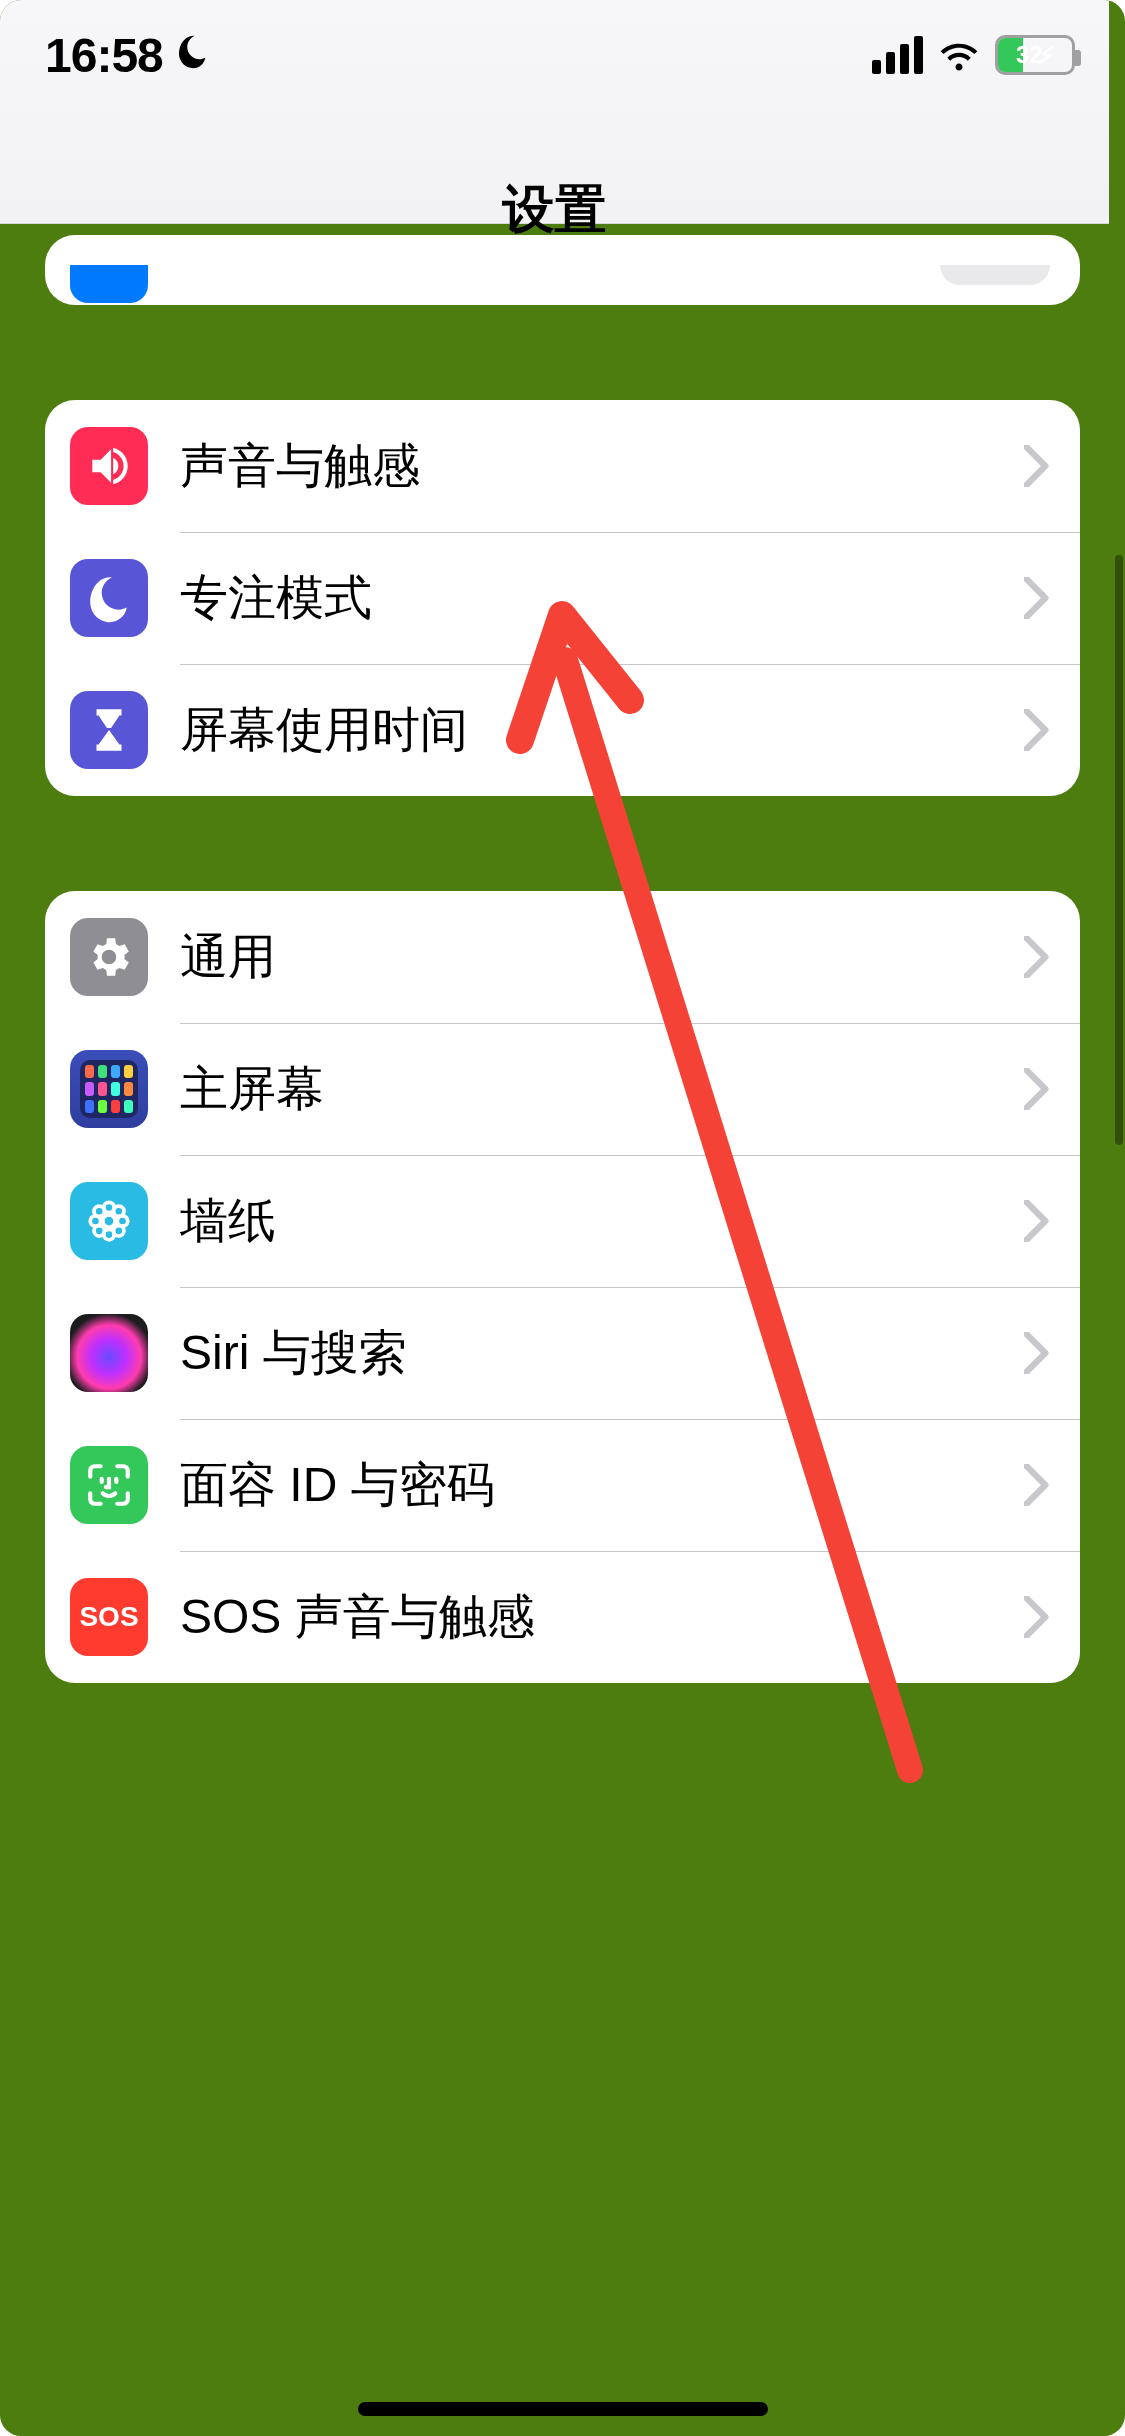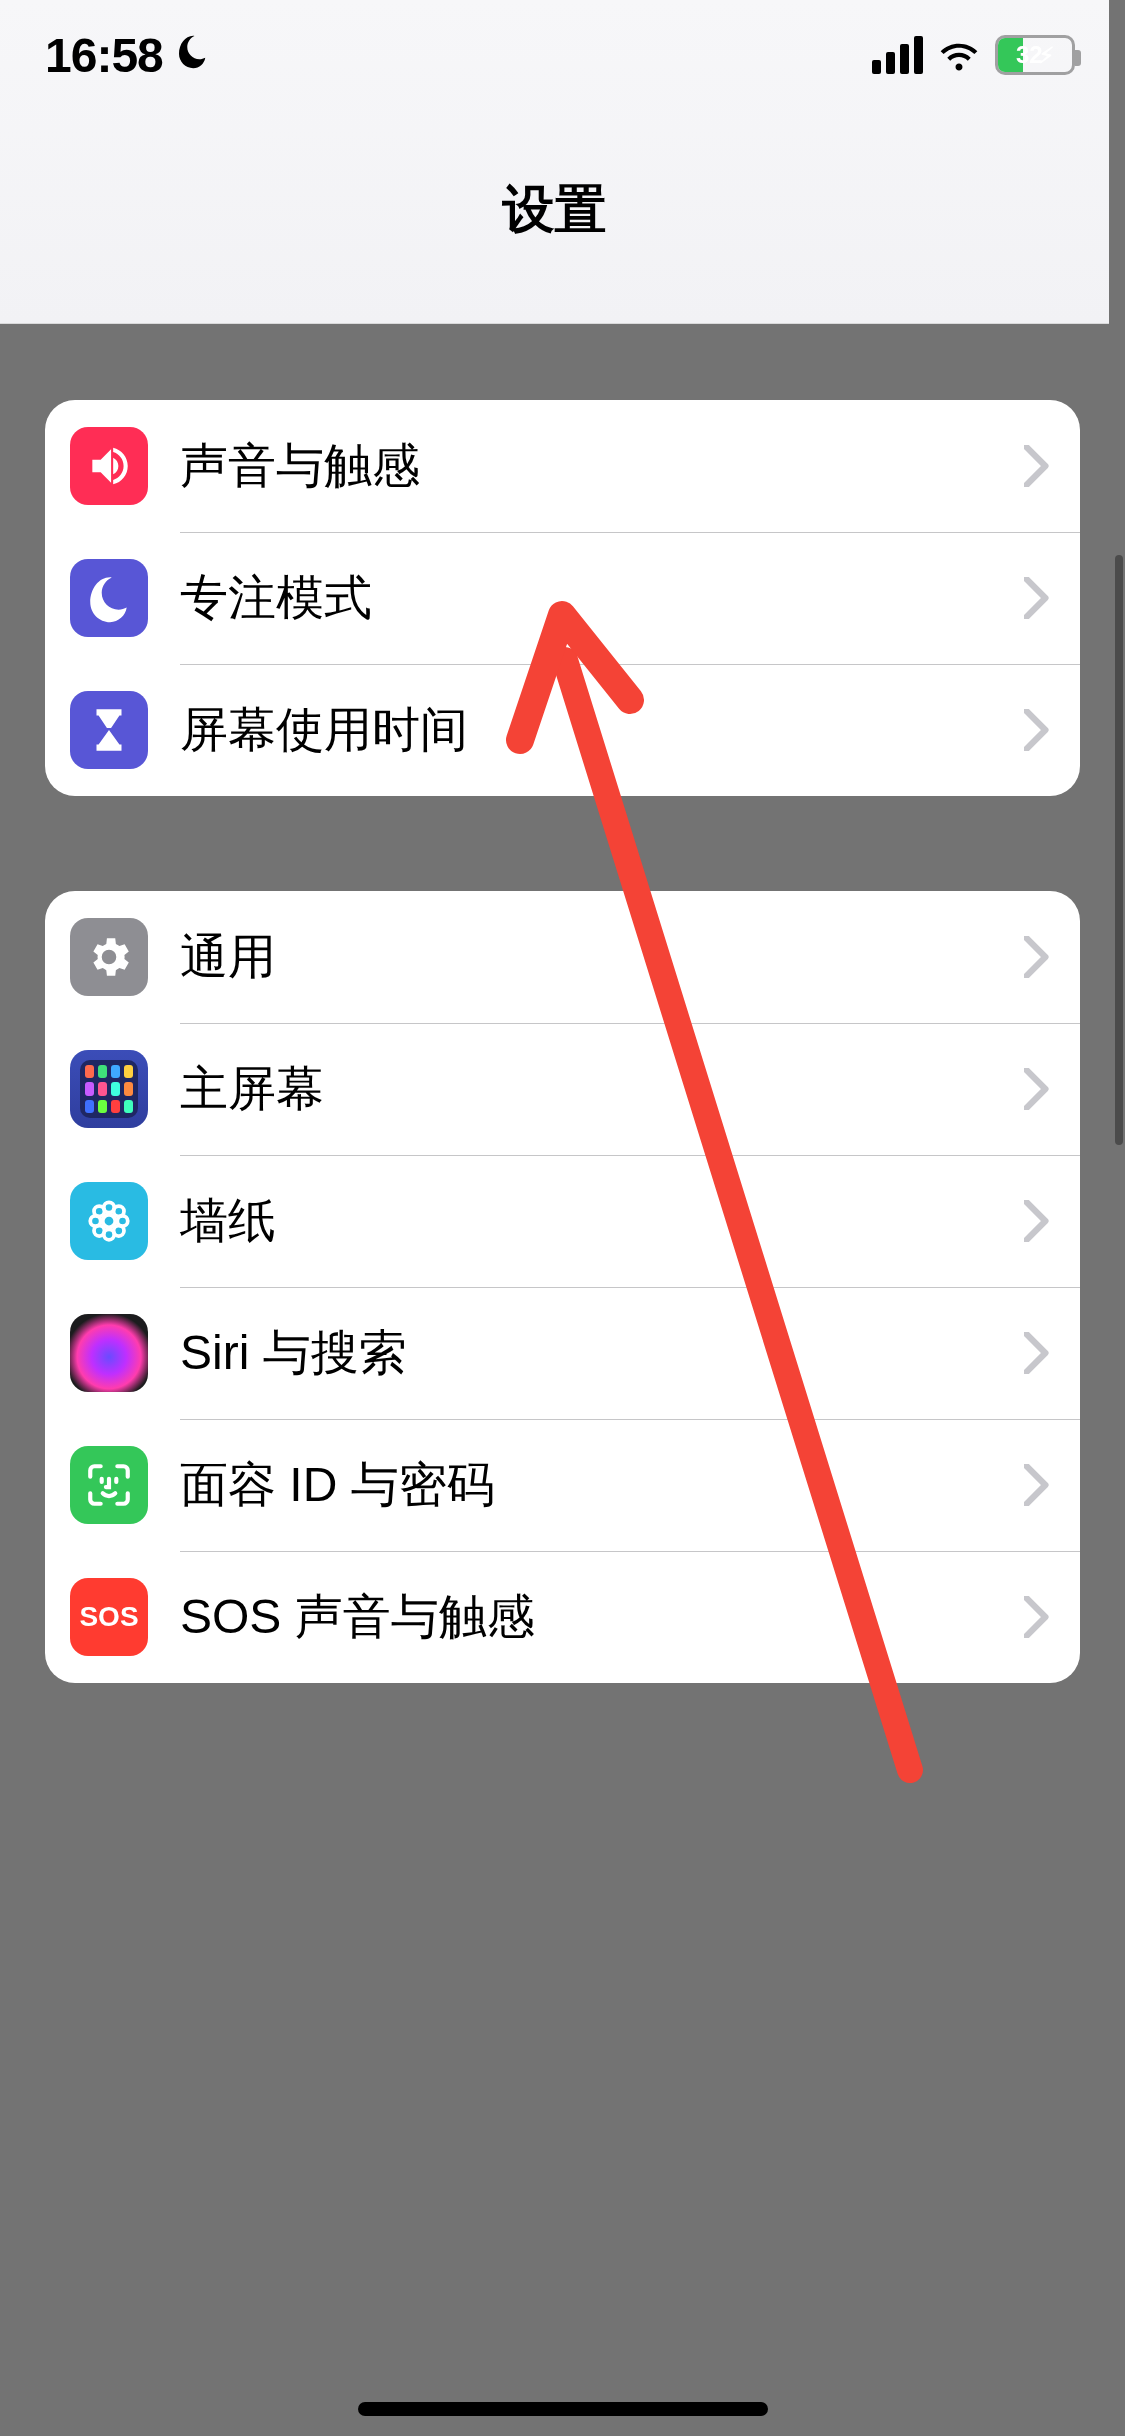--- a/index.html
+++ b/index.html
@@ -1,36 +1,36 @@
 <!DOCTYPE html>
 <html><head>
 <meta charset="utf-8">
 <style>
   * { margin:0; padding:0; box-sizing:border-box; -webkit-font-smoothing:antialiased; }
   html,body { width:1125px; height:2436px; background:#fff; font-family:-apple-system,"SF Pro Text","Helvetica Neue","PingFang SC",sans-serif; }
-  .screen { width:1125px; height:2436px; background:#737373; position:relative; overflow:hidden; }
+  .screen { width:1125px; height:2436px; background:#4d7c0f; position:relative; overflow:hidden;border-radius:21px; }
 
   
   .status-bar { position:absolute; top:0; left:0; right:0; height:110px; display:flex; align-items:center; justify-content:space-between; padding:0 50px 0 45px; color:#000; z-index:20; }
   .status-left { display:flex; align-items:center; gap:10px; font-size:48px; font-weight:600; letter-spacing:-1px; }
   .status-right { display:flex; align-items:center; gap:14px; }
   .moon-icon svg { width:40px; height:40px; }
   .signal-bars { display:flex; align-items:flex-end; gap:5px; }
   .signal-bars span { width:9px; background:#000; border-radius:2px; }
   .signal-bars span:nth-child(1){height:14px;} .signal-bars span:nth-child(2){height:22px;}
   .signal-bars span:nth-child(3){height:30px;} .signal-bars span:nth-child(4){height:38px;}
   .wifi-icon svg { width:44px; height:44px; display:block; }
   .battery-pill { width:80px; height:40px; border:3px solid rgba(0,0,0,.35); border-radius:10px; position:relative; display:flex; align-items:center; }
   .battery-pill::after{content:"";position:absolute;right:-9px;top:12px;width:6px;height:16px;background:rgba(0,0,0,.35);border-radius:0 3px 3px 0;}
   .battery-fill{ height:100%; width:34%; background:#34c759; border-radius:7px 0 0 7px; position:absolute; left:0; top:0; }
   .battery-text{ position:relative; width:100%; text-align:center; font-size:24px; font-weight:700; color:#fff; z-index:2; }
   .battery-bolt{ font-size:22px; margin-left:-4px; }
 
   
-  .nav-header { position:absolute; top:0; left:0; right:16px; height:324px; background:linear-gradient(#f7f7f9,#f2f2f5); border-bottom:1px solid rgba(0,0,0,.12); z-index:10; }
+  .nav-header { position:absolute; top:0; left:0; right:16px; height:224px; background:linear-gradient(#f7f7f9,#f2f2f5); border-bottom:1px solid rgba(0,0,0,.12); z-index:10; }
   .nav-title { position:absolute; top:175px; left:0; right:0; text-align:center; font-size:52px; font-weight:600; color:#000; }
 
   
   .body { position:absolute; top:265px; left:0; right:0; bottom:0; }
 
   
   .group { background:#fff; margin:0 45px; border-radius:30px; overflow:hidden; }
   .group.top-cut { margin-top:-30px; padding-top:30px; }
   .group + .group { margin-top:95px; }
   .group-2 { margin-top:95px; }

